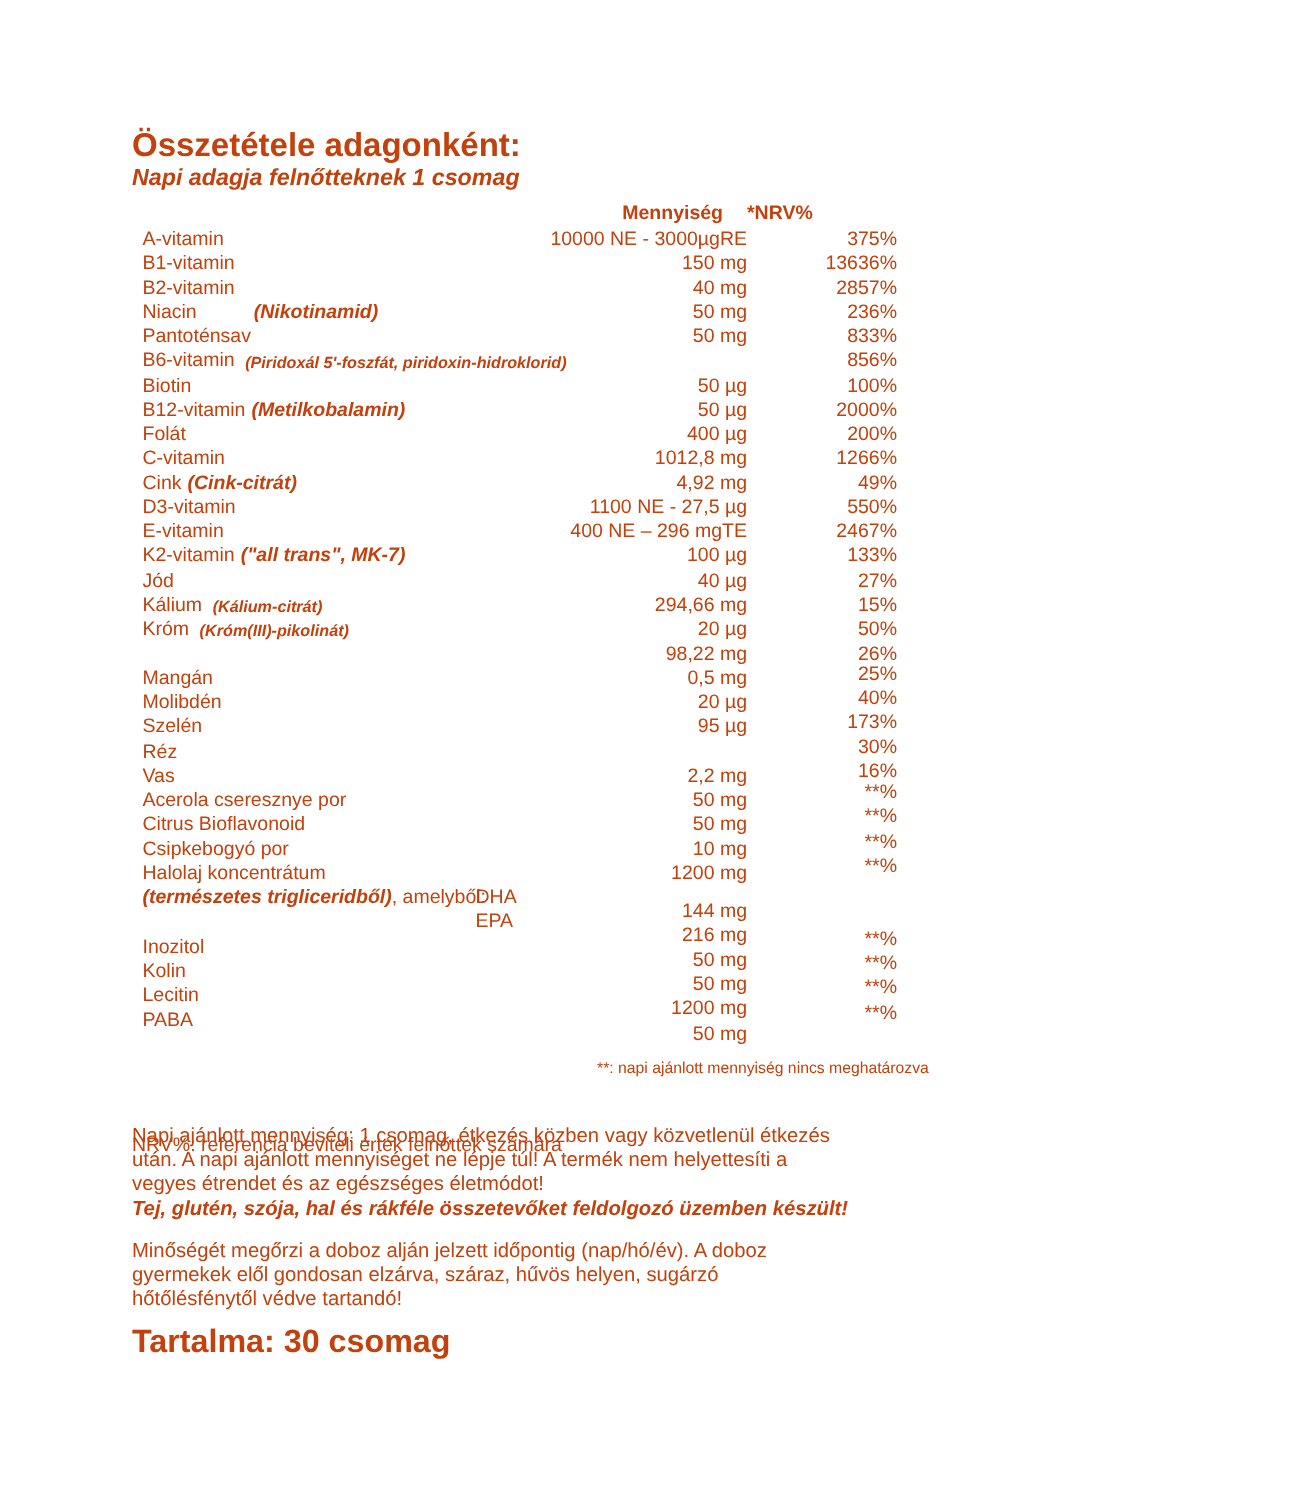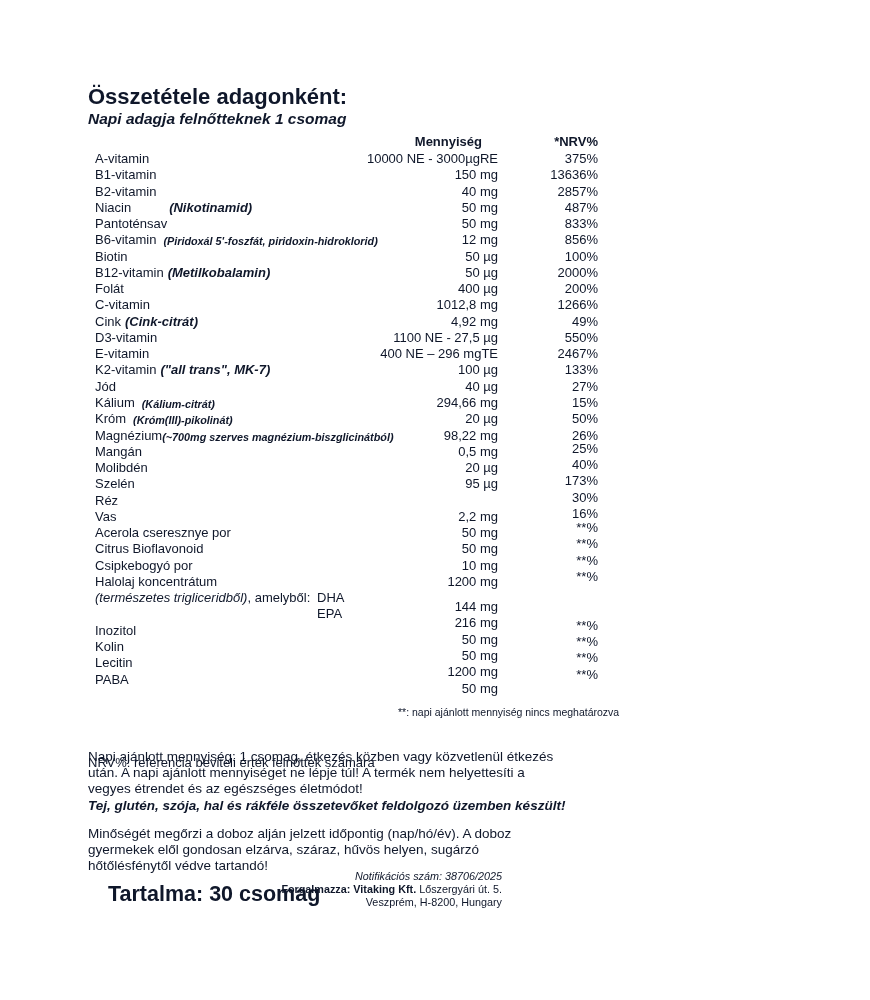--- a/index.html
+++ b/index.html
@@ -1,42 +1,42 @@
 <!DOCTYPE html>
 <html><head>
 <meta charset="utf-8">
 <style>
   html,body{margin:0;padding:0;background:#fff;}
   body{width:870px;height:1000px;overflow:hidden;}
   .page{position:relative;width:870px;height:1000px;background:#fff;
-        font-family:"Liberation Sans",sans-serif;color:#0f172a;}
+        font-family:"Liberation Sans",sans-serif;color:#c2410c;}
   .title{position:absolute;left:88px;top:84px;font-size:22px;font-weight:700;letter-spacing:0;}
   .subtitle{position:absolute;left:88px;top:110px;font-size:15.5px;font-weight:700;font-style:italic;}
   .table{position:absolute;left:95px;top:133px;width:503px;font-size:13px;}
   .thead{position:relative;height:18px;line-height:18px;font-weight:700;}
   .col-amt{position:absolute;left:164px;width:223px;text-align:right;}
-  .col-nrv{position:absolute;left:403px;width:100px;text-align:right;}
+  .col-nrv{position:absolute;left:403px;width:100px;}
   .row{position:relative;height:16.28px;line-height:16.28px;white-space:nowrap;}
-  .bi{font-weight:400;font-style:italic;margin-top:19px;}
+  .bi{font-weight:700;font-style:italic;margin-top:19px;}
   .detail{font-weight:700;font-style:italic;margin-left:4px;}
   .detail.small{font-size:10.8px;margin-left:7px;position:relative;top:1px;}
   .detail.gap{margin-left:38px;}
   .detail.nogap{margin-left:0;}
   .sub{position:absolute;left:222px;top:0;}
   .amt{position:absolute;left:180px;width:223px;text-align:right;top:0;}
   .amt.low{top:9px;}
   .nrv{position:absolute;left:403px;width:100px;text-align:right;top:0;}
   .nrv.up{top:-5px;}
   .nrv.up3{top:-3px;}
   .fn-left{position:absolute;left:88px;top:741px;font-size:13px;margin-top:14px;}
   .fn-right{position:absolute;left:398px;top:706px;font-size:10.5px;text-align:right;}
   .usage{position:absolute;left:88px;top:749px;font-size:13.5px;line-height:16.2px;}
   .allergen{font-weight:700;font-style:italic;white-space:nowrap;}
   .storage{position:absolute;left:88px;top:826px;font-size:13.5px;line-height:16.2px;}
-  .contents{position:absolute;left:88px;top:882px;font-size:21.5px;font-weight:700;margin-left:20px;}
+  .contents{position:absolute;left:88px;top:882px;font-size:21.5px;font-weight:700;}
   .dist{position:absolute;left:262px;top:870px;width:240px;text-align:right;
         font-size:10.8px;line-height:13.2px;}
   .notif{font-style:italic;}
   .b{font-weight:700;}
 </style>
 </head>
 <body>
 
 <div class="page">
 
@@ -45,35 +45,35 @@
 
   <div class="table">
     <div class="thead">
       <span class="col-amt">Mennyiség</span>
       <span class="col-nrv">*NRV%</span>
     </div>
     <div>
         <div class="row"><span>A-vitamin</span><span class="amt">10000 NE - 3000µgRE</span><span class="nrv">375%</span></div>
         <div class="row"><span>B1-vitamin</span><span class="amt">150 mg</span><span class="nrv">13636%</span></div>
         <div class="row"><span>B2-vitamin</span><span class="amt">40 mg</span><span class="nrv">2857%</span></div>
-        <div class="row"><span>Niacin<span class="detail gap">(Nikotinamid)</span></span><span class="amt">50 mg</span><span class="nrv">487%</span></div>
+        <div class="row"><span>Niacin<span class="detail gap">(Nikotinamid)</span></span><span class="amt">50 mg</span><span class="nrv">236%</span></div>
         <div class="row"><span>Pantoténsav</span><span class="amt">50 mg</span><span class="nrv">833%</span></div>
-        <div class="row"><span>B6-vitamin<span class="detail small">(Piridoxál 5'-foszfát, piridoxin-hidroklorid)</span></span><span class="amt">12 mg</span><span class="nrv">856%</span></div>
+        <div class="row"><span>B6-vitamin<span class="detail small">(Piridoxál 5'-foszfát, piridoxin-hidroklorid)</span></span><span class="nrv">856%</span></div>
         <div class="row"><span>Biotin</span><span class="amt">50 µg</span><span class="nrv">100%</span></div>
         <div class="row"><span>B12-vitamin<span class="detail">(Metilkobalamin)</span></span><span class="amt">50 µg</span><span class="nrv">2000%</span></div>
         <div class="row"><span>Folát</span><span class="amt">400 µg</span><span class="nrv">200%</span></div>
         <div class="row"><span>C-vitamin</span><span class="amt">1012,8 mg</span><span class="nrv">1266%</span></div>
         <div class="row"><span>Cink<span class="detail">(Cink-citrát)</span></span><span class="amt">4,92 mg</span><span class="nrv">49%</span></div>
         <div class="row"><span>D3-vitamin</span><span class="amt">1100 NE - 27,5 µg</span><span class="nrv">550%</span></div>
         <div class="row"><span>E-vitamin</span><span class="amt">400 NE – 296 mgTE</span><span class="nrv">2467%</span></div>
         <div class="row"><span>K2-vitamin<span class="detail">("all trans", MK-7)</span></span><span class="amt">100 µg</span><span class="nrv">133%</span></div>
         <div class="row"><span>Jód</span><span class="amt">40 µg</span><span class="nrv">27%</span></div>
         <div class="row"><span>Kálium<span class="detail small">(Kálium-citrát)</span></span><span class="amt">294,66 mg</span><span class="nrv">15%</span></div>
         <div class="row"><span>Króm<span class="detail small">(Króm(III)-pikolinát)</span></span><span class="amt">20 µg</span><span class="nrv">50%</span></div>
-        <div class="row"><span>Magnézium<span class="detail small nogap">(~700mg szerves magnézium-biszglicinátból)</span></span><span class="amt">98,22 mg</span><span class="nrv">26%</span></div>
+        <div class="row"><span class="amt">98,22 mg</span><span class="nrv">26%</span></div>
         <div class="row"><span>Mangán</span><span class="amt">0,5 mg</span><span class="nrv up3">25%</span></div>
         <div class="row"><span>Molibdén</span><span class="amt">20 µg</span><span class="nrv up3">40%</span></div>
         <div class="row"><span>Szelén</span><span class="amt">95 µg</span><span class="nrv up3">173%</span></div>
         <div class="row"><span>Réz</span><span class="nrv up3">30%</span></div>
         <div class="row"><span>Vas</span><span class="amt">2,2 mg</span><span class="nrv up3">16%</span></div>
         <div class="row"><span>Acerola cseresznye por</span><span class="amt">50 mg</span><span class="nrv up">**%</span></div>
         <div class="row"><span>Citrus Bioflavonoid</span><span class="amt">50 mg</span><span class="nrv up">**%</span></div>
         <div class="row"><span>Csipkebogyó por</span><span class="amt">10 mg</span><span class="nrv up">**%</span></div>
         <div class="row"><span>Halolaj koncentrátum</span><span class="amt">1200 mg</span><span class="nrv up">**%</span></div>
         <div class="row"><span><span class="bi">(természetes trigliceridből)</span>, amelyből:</span><span class="sub">DHA</span><span class="amt low">144 mg</span></div>
@@ -90,19 +90,14 @@
 
   <div class="usage">
     <div>Napi ajánlott mennyiség: 1 csomag, étkezés közben vagy közvetlenül étkezés<br>után. A napi ajánlott mennyiséget ne lépje túl! A termék nem helyettesíti a<br>vegyes étrendet és az egészséges életmódot!</div>
     <div class="allergen">Tej, glutén, szója, hal és rákféle összetevőket feldolgozó üzemben készült!</div>
   </div>
 
   <div class="storage">Minőségét megőrzi a doboz alján jelzett időpontig (nap/hó/év). A doboz<br>gyermekek elől gondosan elzárva, száraz, hűvös helyen, sugárzó<br>hőtőlésfénytől védve tartandó!</div>
 
   <div class="contents">Tartalma: 30 csomag</div>
 
-  <div class="dist">
-    <div class="notif">Notifikációs szám: 38706/2025</div>
-    <div><span class="b">Forgalmazza: Vitaking Kft.</span><span> Lőszergyári út. 5.</span></div>
-    <div>Veszprém, H-8200, Hungary</div>
-  </div>
 
 </div>
 
 </body></html>

